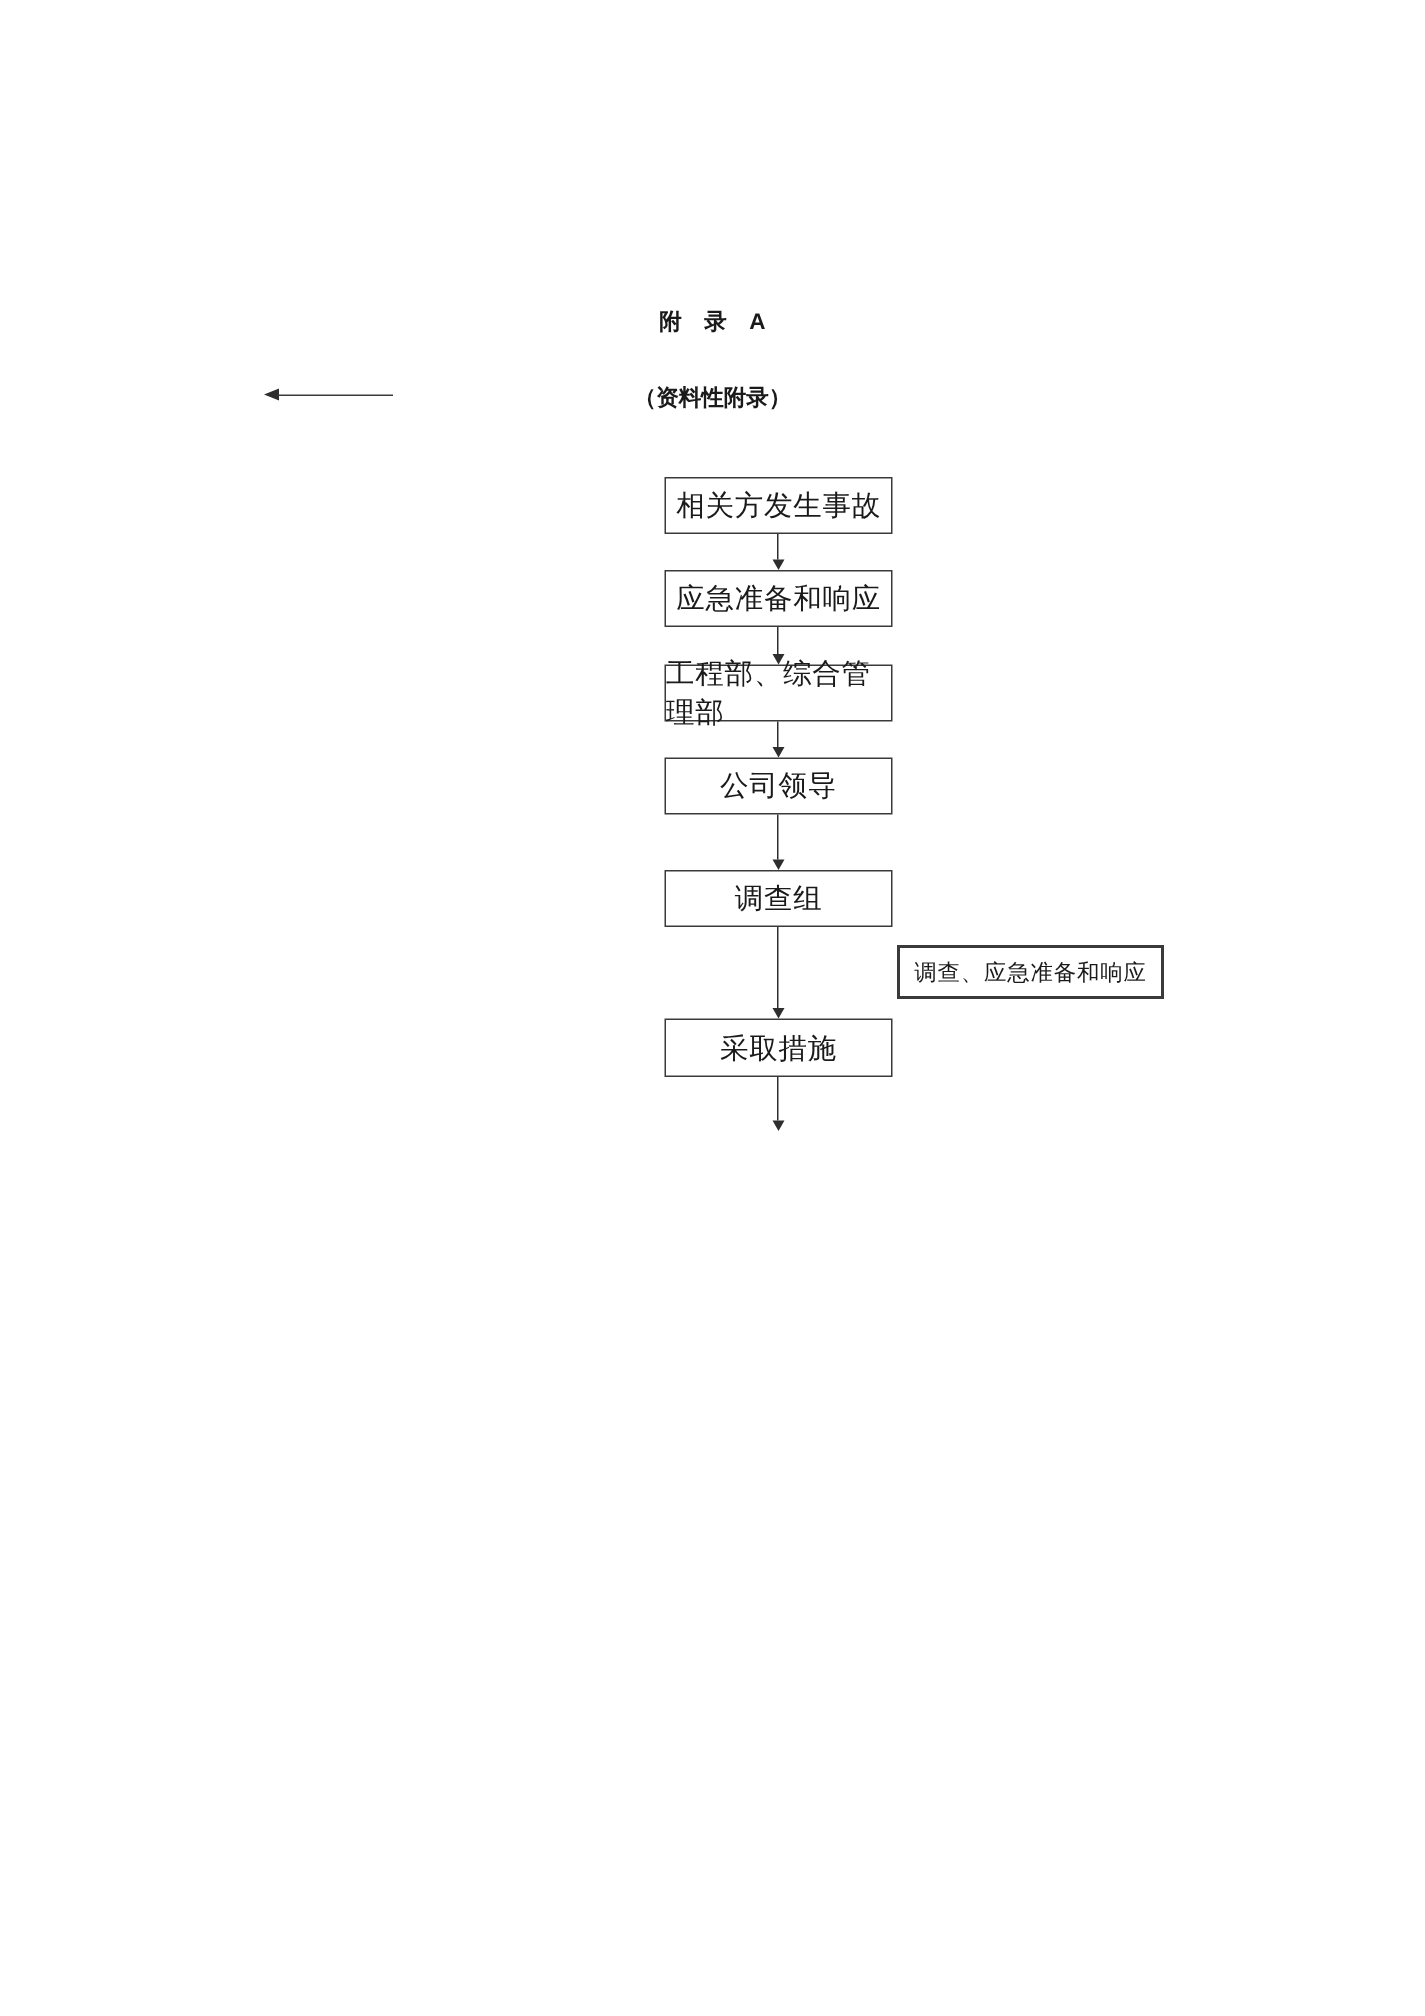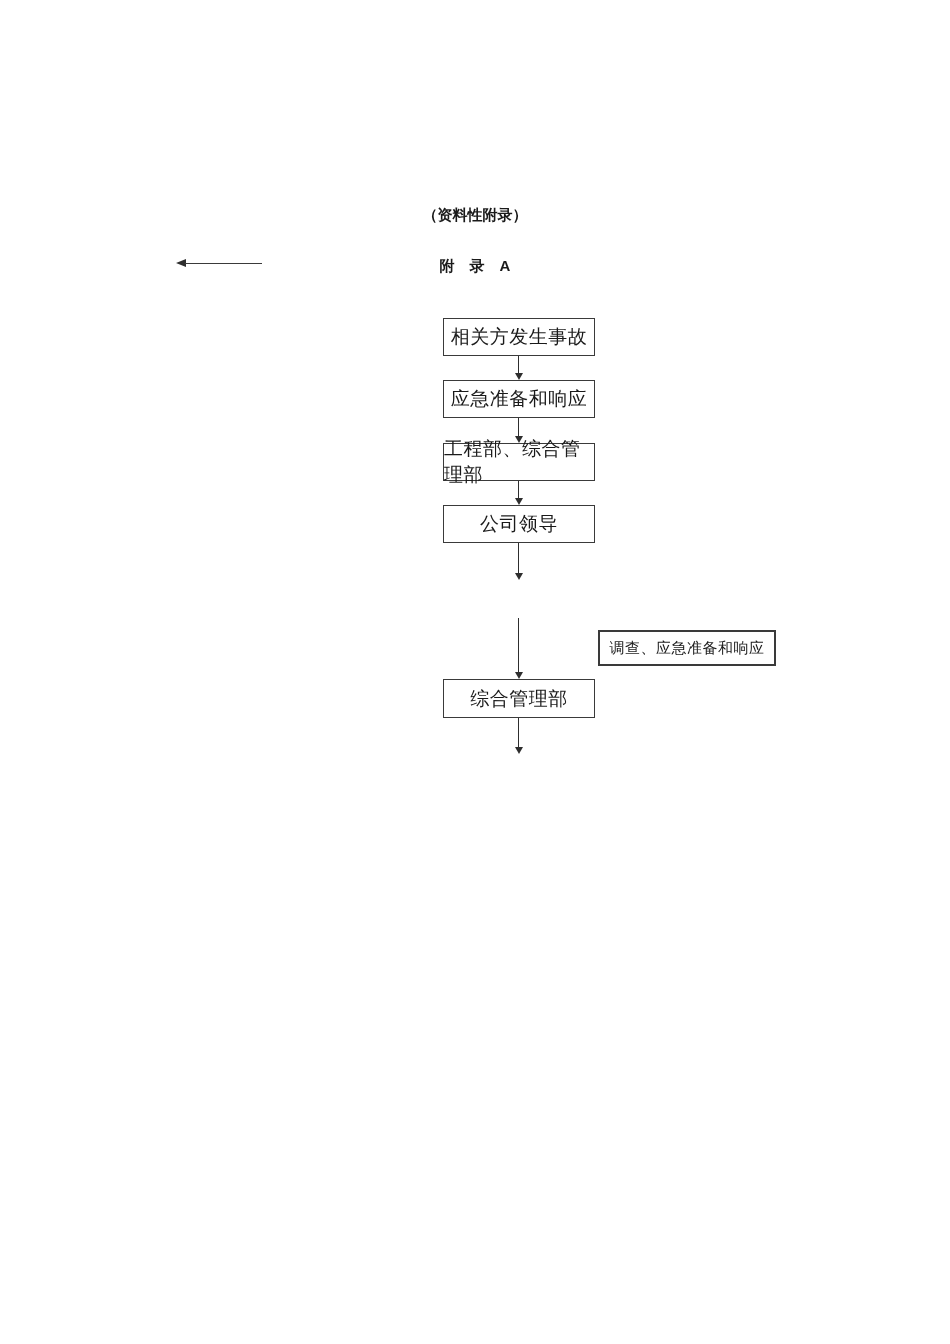--- a/index.html
+++ b/index.html
@@ -95,32 +95,33 @@
     border-right: 4.5px solid transparent;
     border-top: 7px solid #2e2e2e;
   }
 </style>
 </head>
 <body>
 
 <div class="page">
 
   <div class="title-block">
+    <div>附　录　A</div>
     <div>（资料性附录）</div>
-    <div>附　录　A</div>
   </div>
 
   <div class="h-arrow-head"></div>
   <div class="h-arrow-shaft"></div>
 
   <div class="flow-box" style="top:318px">相关方发生事故</div>
   <div class="flow-box" style="top:380px">应急准备和响应</div>
   <div class="flow-box" style="top:443px">工程部、综合管理部</div>
   <div class="flow-box" style="top:505px">公司领导</div>
-  <div class="flow-box" style="top:679px;height:39px">综合管理部</div>
+  <div class="flow-box" style="top:580px">调查组</div>
+  <div class="flow-box" style="top:679px;height:39px">采取措施</div>
 
   <div class="side-box">调查、应急准备和响应</div>
 
   <div class="connector" style="top:356px;height:17px"></div>
   <div class="connector" style="top:418px;height:18px"></div>
   <div class="connector" style="top:481px;height:17px"></div>
   <div class="connector" style="top:543px;height:30px"></div>
   <div class="connector" style="top:618px;height:54px"></div>
   <div class="connector" style="top:718px;height:29px"></div>
 

